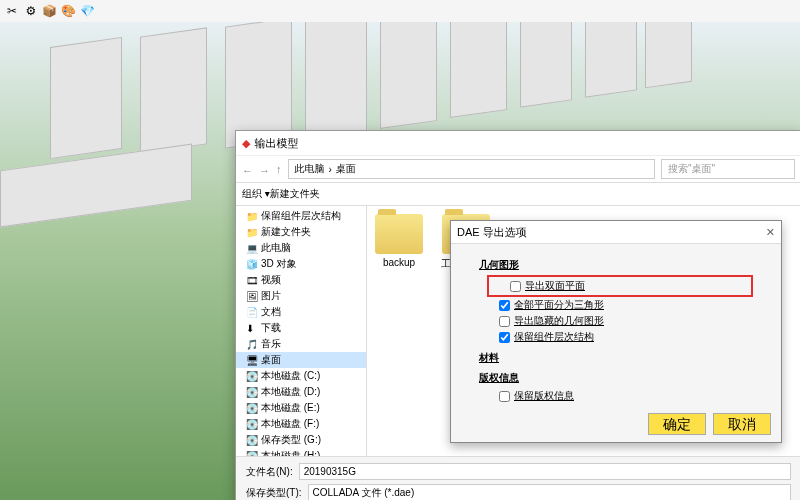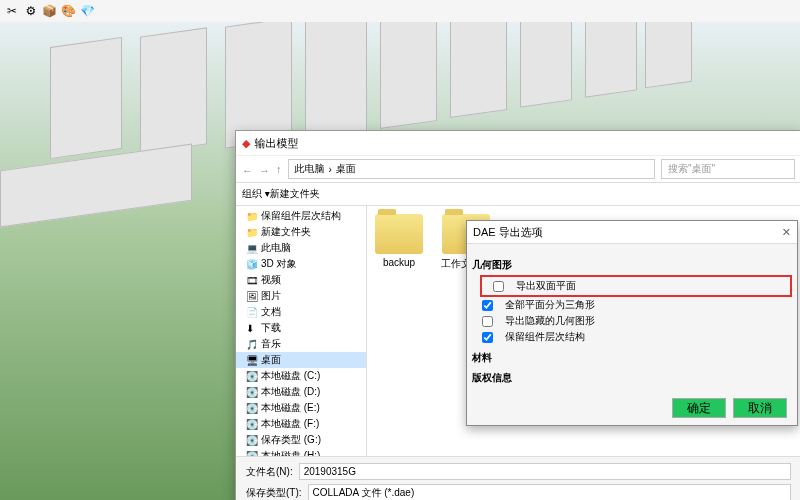--- a/index.html
+++ b/index.html
@@ -21,27 +21,27 @@
 .sidebar .item { display:flex; align-items:center; padding:1px 4px 1px 10px; font-size:10px; gap:3px; cursor:pointer; white-space:nowrap; }
 .sidebar .item.sel { background:#cce5ff; }
 .sidebar .item .ico { width:12px; display:inline-block; }
 .filearea { flex:1; padding:8px; display:flex; gap:18px; align-items:flex-start; }
 .folder { text-align:center; font-size:10px; cursor:pointer; }
 .folder .fico { width:48px; height:40px; background:linear-gradient(#f7e68c,#e8c860); border-radius:3px; margin:0 auto 3px; position:relative; }
 .folder .fico::before { content:""; position:absolute; top:-5px; left:3px; width:18px; height:6px; background:#e8c860; border-radius:2px 2px 0 0; }
 .bottom { border-top:1px solid #ddd; padding:6px 10px; background:#f5f5f5; }
 .bottom .row { display:flex; align-items:center; gap:6px; margin-bottom:4px; font-size:10px; }
 .bottom .row input,.bottom .row select { flex:1; border:1px solid #ccc; padding:2px 4px; font-size:10px; background:#fff; }
-.btn { border:1px solid #aaa; background:#22c55e; padding:2px 16px; font-size:12px; cursor:pointer; }
-.opt-dlg { top:220px; left:466px; width:330px; background:#f5f5f5; border:1px solid #888; box-shadow:0 4px 10px rgba(0,0,0,0.3); }
+.btn { border:1px solid #aaa; background:#fde047; padding:2px 16px; font-size:14px; cursor:pointer; }
+.opt-dlg { top:220px; left:450px; width:330px; background:#f5f5f5; border:1px solid #888; box-shadow:0 4px 10px rgba(0,0,0,0.3); }
 .opt-dlg .title { height:22px; display:flex; align-items:center; justify-content:space-between; padding:0 6px; font-size:11px; background:#fff; border-bottom:1px solid #ddd; }
 .opt-dlg .title .x { cursor:pointer; color:#666; }
-.opt-dlg .content { padding:8px 5px; font-size:10px; }
+.opt-dlg .content { padding:8px 28px; font-size:10px;text-decoration:underline; }
 .opt-dlg .section { font-weight:bold; margin:6px 0 3px; }
-.opt-dlg label { display:flex; align-items:center; gap:12px; margin-left:10px; padding:1px 0; }
+.opt-dlg label { display:flex; align-items:center; gap:4px; margin-left:20px; padding:1px 0; }
 .opt-dlg label.disabled { color:#aaa; }
 .opt-dlg .highlight { border:2px solid #e03030; padding:1px; margin-left:8px; }
 .opt-dlg .btns { text-align:right; padding:4px 10px 8px; }
 .opt-dlg .btns .btn { padding:2px 14px; margin-left:4px; }
 input[type=checkbox]{width:11px;height:11px;margin:0;}
 </style>
 </head>
 <body>
 
 <div class="toolbar">
@@ -196,18 +196,22 @@
     <label>
         <input type="checkbox" style="">
         <span>导出隐藏的几何图形</span>
       </label>
     <label>
         <input type="checkbox" checked="" style="">
         <span>保留组件层次结构</span>
       </label>
     <div class="section">材料</div>
     <div class="section">版权信息</div>
+    <label>
+        <input type="checkbox" style="">
+        <span>保留版权信息</span>
+      </label>
   </div>
   <div class="btns">
     <span class="btn">确定</span>
     <span class="btn">取消</span>
   </div>
 </div>
 
 </body></html>

